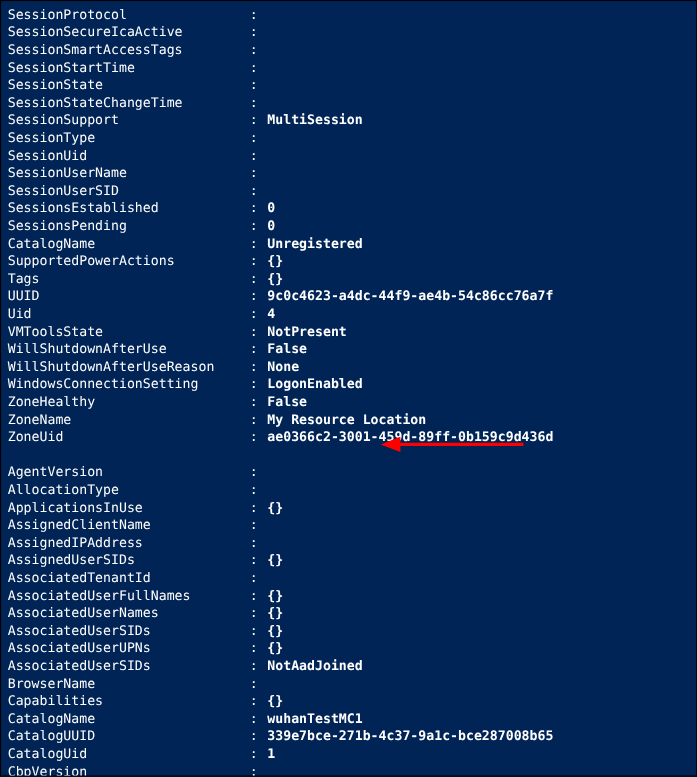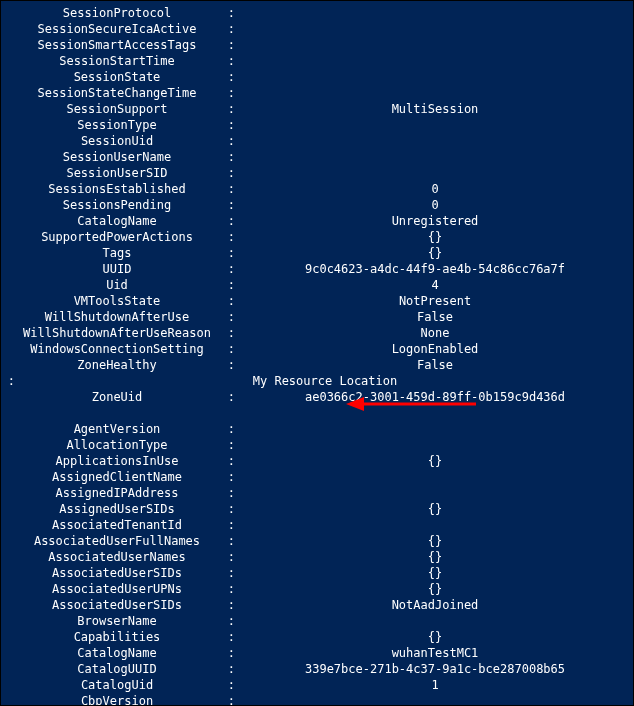--- a/index.html
+++ b/index.html
@@ -18,32 +18,32 @@
       border: 1px solid #000;
       position: relative;
     }
     .terminal {
       padding: 4px 6px;
       line-height: 16px;
     }
     .row {
       display: flex;
       white-space: pre;
-      text-align: center;
     }
     .key {
       width: 220px;
       flex-shrink: 0;
     }
     .colon {
       width: 16px;
       flex-shrink: 0;
     }
     .value {
       flex: 1;
+      font-weight: bold;
     }
     .blank-row {
       height: 16px;
     }
     .arrow {
       position: absolute;
       left: 345px;
       top: 393px;
       pointer-events: none;
     }
@@ -69,21 +69,21 @@
       <div class="row"><span class="key">CatalogName</span><span class="colon">: </span><span class="value">Unregistered</span></div>
       <div class="row"><span class="key">SupportedPowerActions</span><span class="colon">: </span><span class="value">{}</span></div>
       <div class="row"><span class="key">Tags</span><span class="colon">: </span><span class="value">{}</span></div>
       <div class="row"><span class="key">UUID</span><span class="colon">: </span><span class="value">9c0c4623-a4dc-44f9-ae4b-54c86cc76a7f</span></div>
       <div class="row"><span class="key">Uid</span><span class="colon">: </span><span class="value">4</span></div>
       <div class="row"><span class="key">VMToolsState</span><span class="colon">: </span><span class="value">NotPresent</span></div>
       <div class="row"><span class="key">WillShutdownAfterUse</span><span class="colon">: </span><span class="value">False</span></div>
       <div class="row"><span class="key">WillShutdownAfterUseReason</span><span class="colon">: </span><span class="value">None</span></div>
       <div class="row"><span class="key">WindowsConnectionSetting</span><span class="colon">: </span><span class="value">LogonEnabled</span></div>
       <div class="row"><span class="key">ZoneHealthy</span><span class="colon">: </span><span class="value">False</span></div>
-      <div class="row"><span class="colon">: </span><span class="value">My Resource Location</span></div>
+      <div class="row"><span class="key">ZoneName</span><span class="colon">: </span><span class="value">My Resource Location</span></div>
       <div class="row"><span class="key">ZoneUid</span><span class="colon">: </span><span class="value">ae0366c2-3001-459d-89ff-0b159c9d436d</span></div>
     </div>
   <div class="blank-row"></div>
   <div id="block2-container">
       <div class="row"><span class="key">AgentVersion</span><span class="colon">: </span></div>
       <div class="row"><span class="key">AllocationType</span><span class="colon">: </span></div>
       <div class="row"><span class="key">ApplicationsInUse</span><span class="colon">: </span><span class="value">{}</span></div>
       <div class="row"><span class="key">AssignedClientName</span><span class="colon">: </span><span class="value"></span></div>
       <div class="row"><span class="key">AssignedIPAddress</span><span class="colon">: </span><span class="value"></span></div>
       <div class="row"><span class="key">AssignedUserSIDs</span><span class="colon">: </span><span class="value">{}</span></div>

